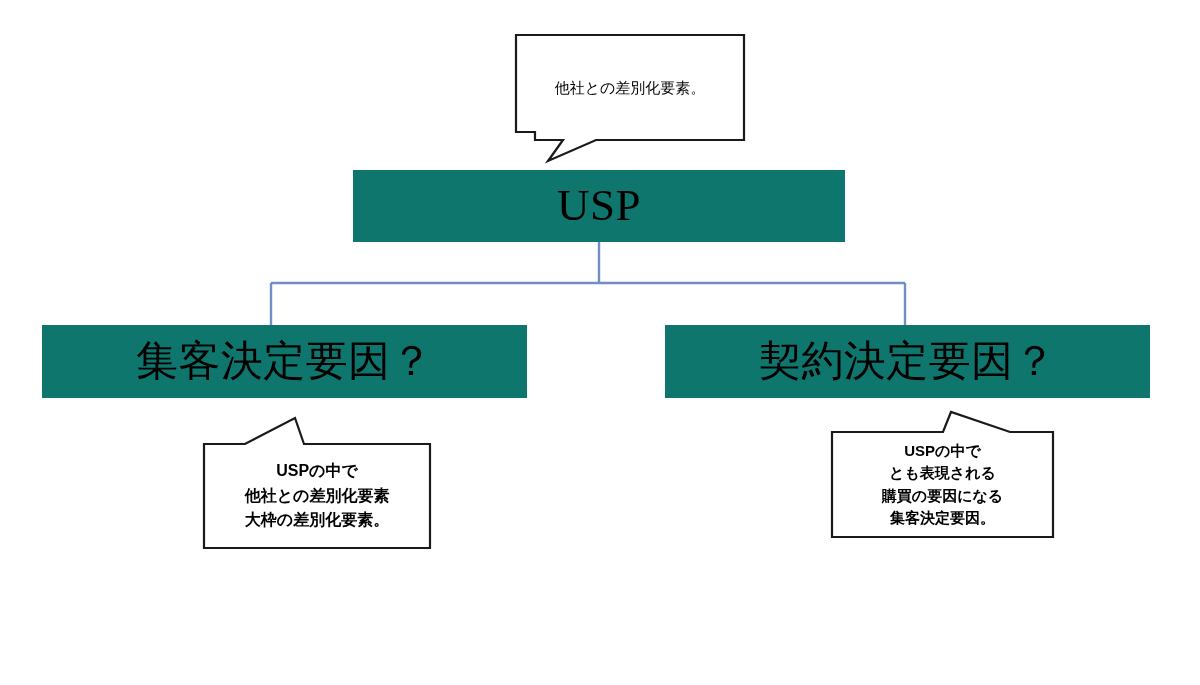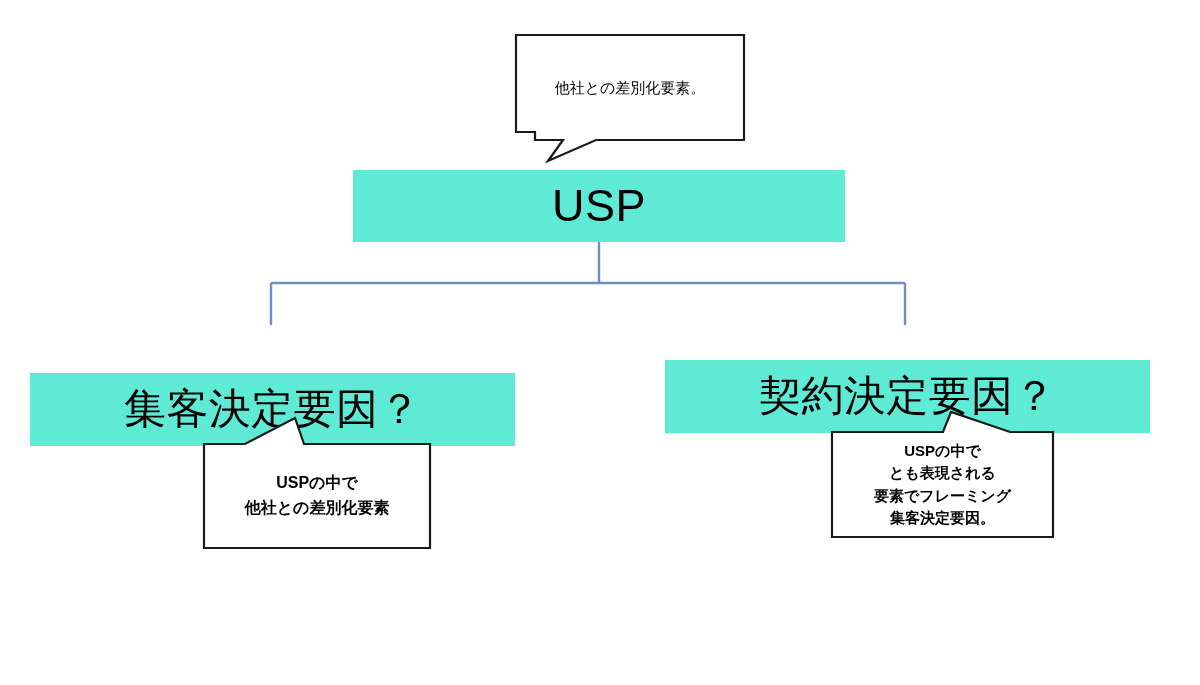--- a/index.html
+++ b/index.html
@@ -26,44 +26,45 @@
     top: 0;
     width: 1200px;
     height: 685px;
     pointer-events: none;
   }
 
   
   .node {
     position: absolute;
     box-sizing: border-box;
-    background: #5eead4;
+    background: #0f766e;
     display: flex;
     align-items: center;
     justify-content: center;
     text-align: right;
     color: #000000;
     line-height: 1.15;
     letter-spacing: 0.01em;
+    font-family: Liberation Serif, serif;
   }
   .node-root {
     left: 353px;
     top: 170px;
     width: 492px;
     height: 72px;
     font-size: 45px;
   }
   .node-child {
     top: 325px;
     width: 485px;
     height: 73px;
     font-size: 42px;
   }
-  .node-left  { left: 30px; margin-top: 48px; }
-  .node-right { left: 665px; margin-top: 35px; }
+  .node-left  { left: 42px; }
+  .node-right { left: 665px; }
 
   
   .callout {
     position: absolute;
     pointer-events: none;
   }
   .callout svg {
     position: absolute;
     left: 0;
     top: 0;
@@ -143,29 +144,30 @@
   </div>
 
   <div class="callout" id="callout-left">
     <svg viewBox="0 0 1200 685" width="1200" height="685" aria-hidden="true">
 
       <path d="M204,444 L245,444 L295,418 L304,444 L430,444 L430,548 L204,548 Z" fill="#ffffff" stroke="#1a1a1a" stroke-width="2.2" stroke-linejoin="miter"></path>
     </svg>
     <div class="callout-text">
       <span class="callout-line">USPの中で</span>
       <span class="callout-line">他社との差別化要素</span>
+      <span class="callout-line">大枠の差別化要素。</span>
     </div>
   </div>
 
   <div class="callout" id="callout-right">
     <svg viewBox="0 0 1200 685" width="1200" height="685" aria-hidden="true">
 
       <path d="M832,432 L943,432 L951,412 L1010,432 L1053,432 L1053,537 L832,537 Z" fill="#ffffff" stroke="#1a1a1a" stroke-width="2.2" stroke-linejoin="miter"></path>
     </svg>
     <div class="callout-text">
       <span class="callout-line">USPの中で</span>
       <span class="callout-line">とも表現される</span>
-      <span class="callout-line">要素でフレーミング</span>
+      <span class="callout-line">購買の要因になる</span>
       <span class="callout-line">集客決定要因。</span>
     </div>
   </div>
 
 </div>
 
 </body></html>

